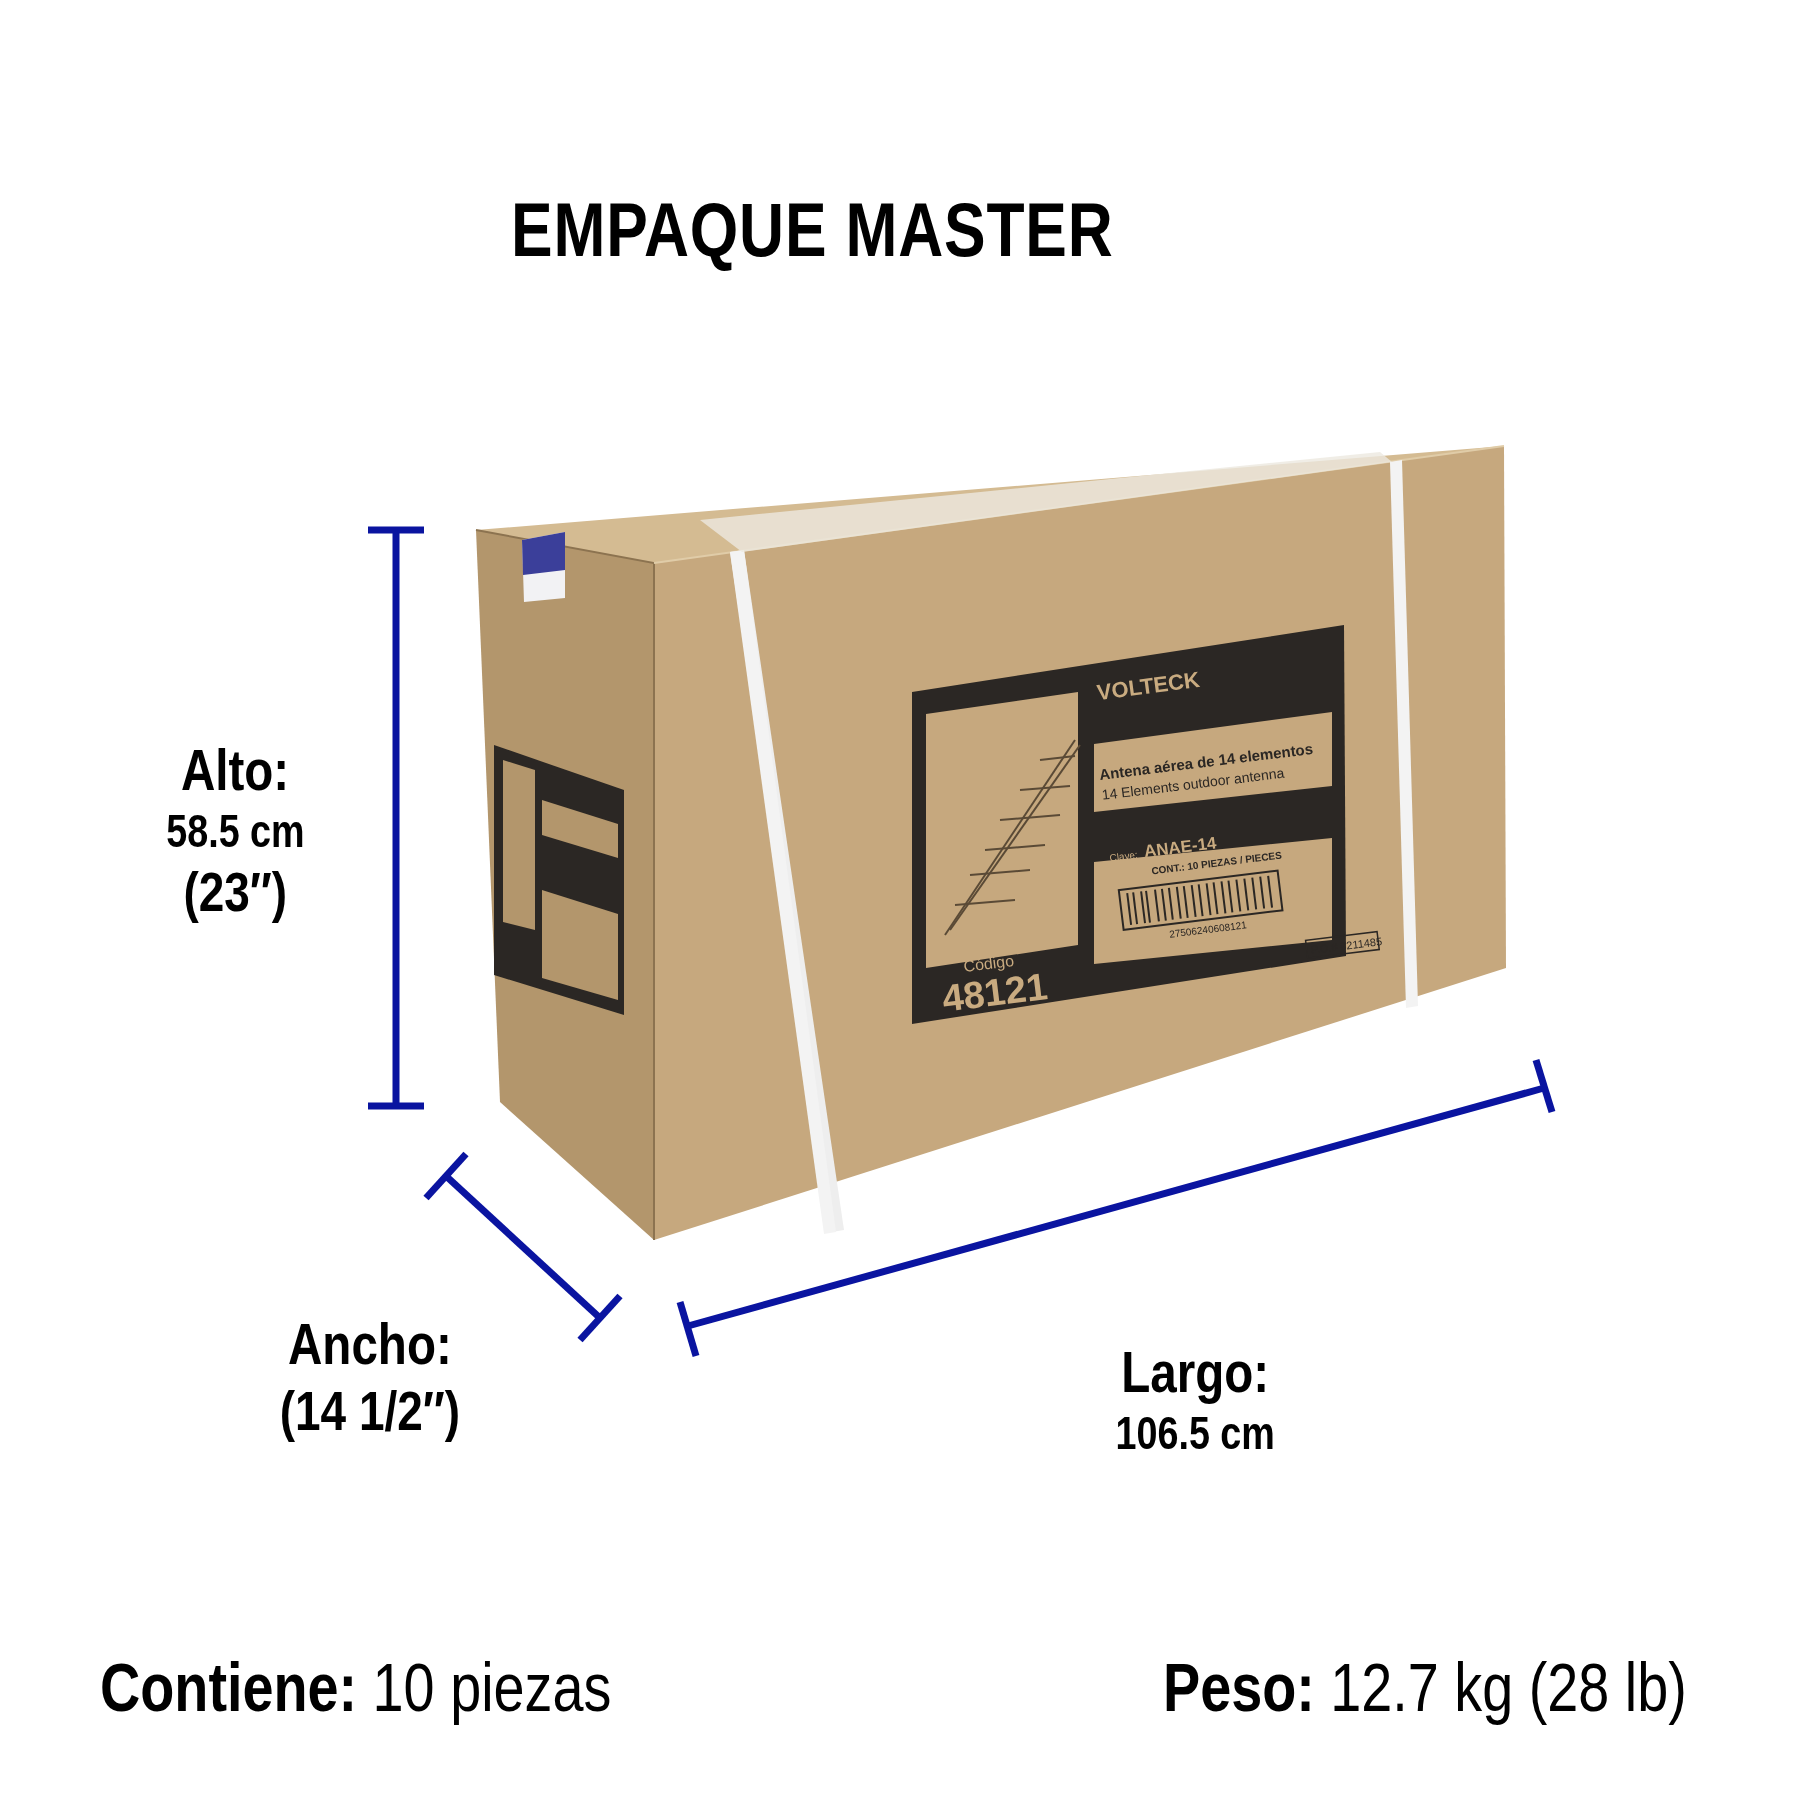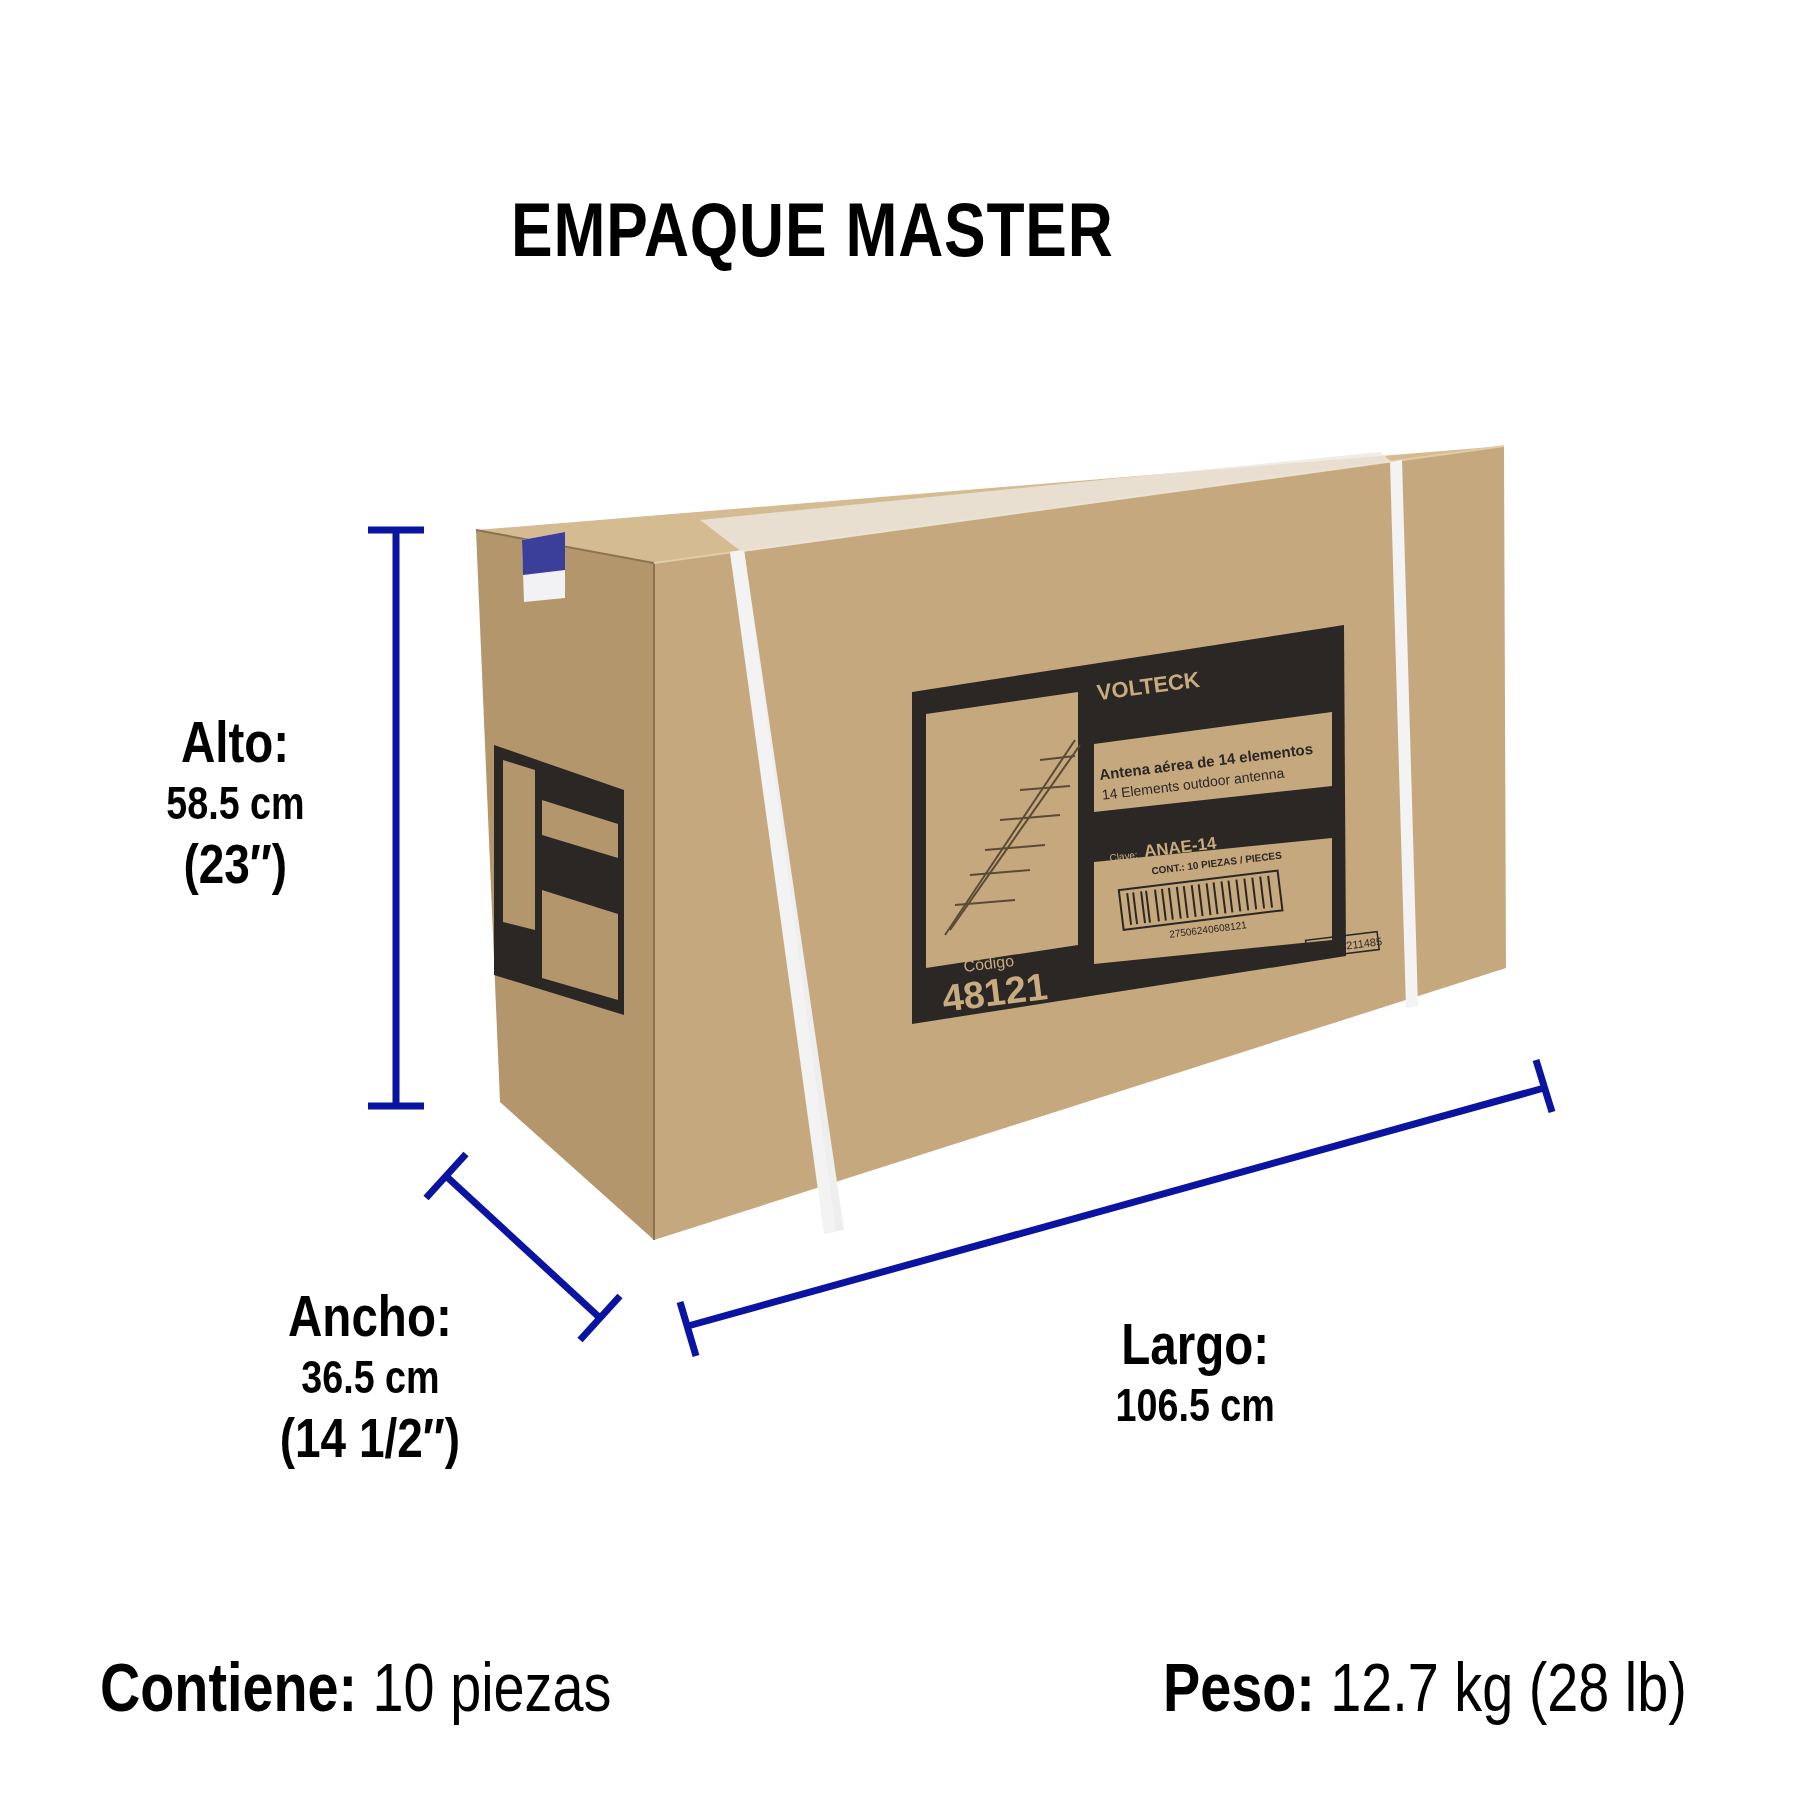--- a/index.html
+++ b/index.html
@@ -1,19 +1,19 @@
 <!DOCTYPE html>
 <html><head>
 <meta charset="utf-8">
 <style>
   html,body{margin:0;padding:0;background:#ffffff;}
   body{width:1800px;height:1800px;position:relative;overflow:hidden;font-family:"Liberation Sans",sans-serif;color:#000;}
   .cond{display:inline-block;transform:scaleX(0.82);transform-origin:center;white-space:nowrap;}
   .title{position:absolute;left:0;top:186px;width:1624px;text-align:center;font-size:76px;font-weight:bold;letter-spacing:1px;}
-  .dim{position:absolute;text-align:center;line-height:1.18;}
+  .dim{position:absolute;text-align:center;line-height:1.18;margin-top:28px;}
   .dim .lbl{font-size:58px;font-weight:bold;}
   .dim .val{font-size:46px;font-weight:bold;}
   .dim .imp{font-size:56px;font-weight:bold;}
   .footer{position:absolute;top:1648px;font-size:68px;white-space:nowrap;}
   .footer b{font-weight:bold;}
   svg.art{position:absolute;left:0;top:0;}
 </style>
 </head>
 <body>
 
@@ -125,21 +125,20 @@
 </svg>
 
 <div class="dim" style="left:100px;top:708px;width:270px;">
   <div class="lbl"><span class="cond">Alto:</span></div>
   <div class="val"><span class="cond">58.5 cm</span></div>
   <div class="imp"><span class="cond">(23″)</span></div>
 </div>
 
 <div class="dim" style="left:230px;top:1282px;width:280px;">
   <div class="lbl"><span class="cond">Ancho:</span></div>
-  <div class="val"><span class="cond">36.5 cm</span></div>
   <div class="imp"><span class="cond">(14 1/2″)</span></div>
 </div>
 
 <div class="dim" style="left:1050px;top:1310px;width:290px;">
   <div class="lbl"><span class="cond">Largo:</span></div>
   <div class="val"><span class="cond">106.5 cm</span></div>
 </div>
 
 <div class="footer" style="left:100px;">
   <span class="cond" style="transform-origin:left center;">

